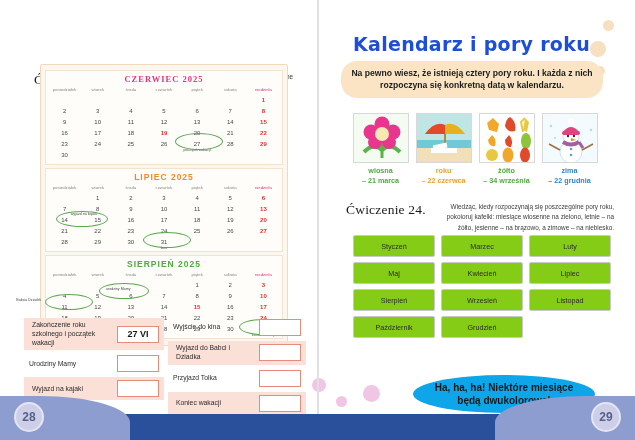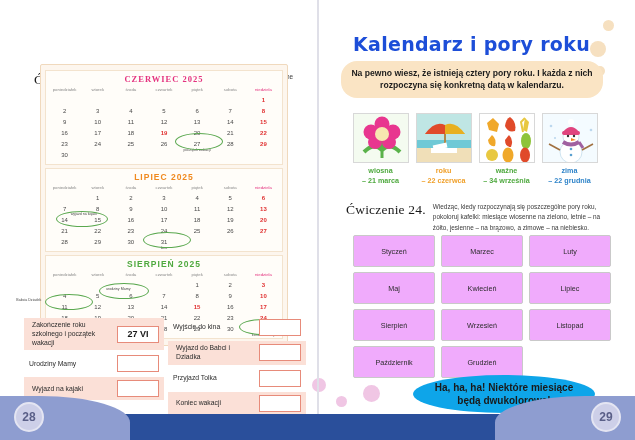--- a/index.html
+++ b/index.html
@@ -123,21 +123,21 @@
   }
   .season-cap { margin-top: 3px; font-size: 7.2px; font-weight: bold; line-height: 1.35; }
   .s-wiosna .season-cap { color: #4fa93f; }
   .s-lato   .season-cap { color: #f0a02a; }
   .s-jesien .season-cap { color: #4fa93f; }
   .s-zima   .season-cap { color: #2f84c9; }
 
   .months { position: absolute; left: 352px; top: 235px; width: 258px;
     display: grid; grid-template-columns: repeat(3, 1fr); gap: 5px 6px; }
   .month-tile {
-    height: 32px; border: 1px solid #c9c9c9; background: #f0abfc; border-radius: 2px;
+    height: 22px; border: 1px solid #c9c9c9; background: #84cc16; border-radius: 2px;
     display: flex; align-items: center; justify-content: center;
     font-size: 7.2px; color: #2b2b2b;
   }
 
   .bubble {
     position: absolute; left: 412px; top: 375px; width: 182px; height: 38px;
     background: #0ea5e9; border-radius: 50%;
     display: flex; align-items: center; justify-content: center; text-align: center;
     font-size: 10px; font-weight: bold; color: #1a1a1a; line-height: 1.35; padding: 0 14px;
   }
@@ -484,21 +484,21 @@
               <path d="M45 4 L41 8 L43 18" stroke="#e8c840" stroke-width="2" fill="none"></path>
               <path d="M12 21 Q17 25 15 32 Q9 33 8 26 Z" fill="#f0a82a"></path>
               <path d="M29 21 Q34 26 31 33 Q25 33 25 26 Z" fill="#e04a2a"></path>
               <ellipse cx="46" cy="27" rx="5" ry="8" fill="#8ec43a"></ellipse>
               <ellipse cx="12" cy="41" rx="6" ry="6" fill="#e8c840"></ellipse>
               <ellipse cx="28" cy="41" rx="5.5" ry="7.5" fill="#f0a82a"></ellipse>
               <ellipse cx="45" cy="41" rx="5" ry="7.5" fill="#e04a2a"></ellipse>
             </svg>
           </div>
           <div class="season-cap">
-            <span>ważne</span><br>
+            <span>żółto</span><br>
             <span>– 34 września</span>
           </div>
         </div>
 
         <div class="season s-zima">
           <div class="season-img" style="background:#f4fbff;">
             <svg viewBox="0 0 56 50" width="56" height="50" aria-hidden="true">
               <circle cx="28" cy="38" r="11" fill="#ffffff" stroke="#cfe4f0" stroke-width="1"></circle>
               <circle cx="28" cy="23" r="8" fill="#ffffff" stroke="#cfe4f0" stroke-width="1"></circle>
               <path d="M20 18 Q28 8 36 18 Z" fill="#e0447e"></path>
@@ -518,21 +518,21 @@
               <circle cx="12" cy="24" r="1.1" fill="#bcd8ee"></circle>
             </svg>
           </div>
           <div class="season-cap">
             <span>zima</span><br>
             <span>– 22 grudnia</span>
           </div>
         </div>
       </div>
 
-      <div class="ex-head" style="left:28px; top:202px; width:268px;">
+      <div class="ex-head" style="left:28px; top:202px; width:268px;text-align:right;">
         <div class="ex-title">Ćwiczenie 24.</div>
         <div class="ex-text" style="width:182px;">Wiedząc, kiedy rozpoczynają się poszczególne pory roku, pokoloruj kafelki: miesiące wiosenne na zielono, letnie – na żółto, jesienne – na brązowo, a zimowe – na niebiesko.</div>
       </div>
 
       <div class="months" style="left:35px; top:235px;">
         <div class="month-tile">Styczeń</div>
         <div class="month-tile">Marzec</div>
         <div class="month-tile">Luty</div>
         <div class="month-tile">Maj</div>
         <div class="month-tile">Kwiecień</div>

